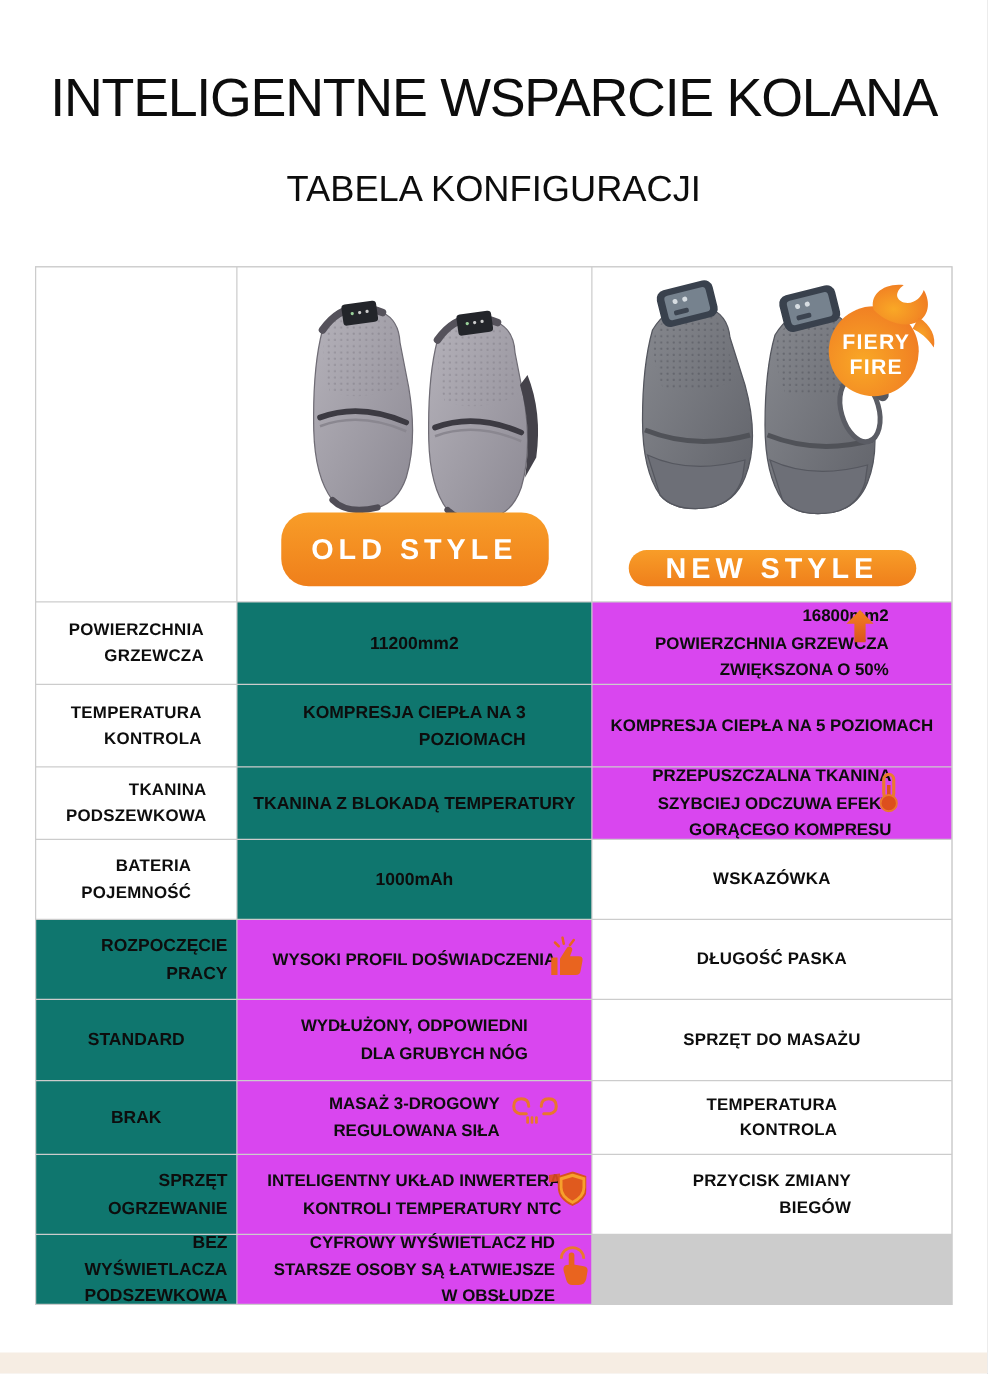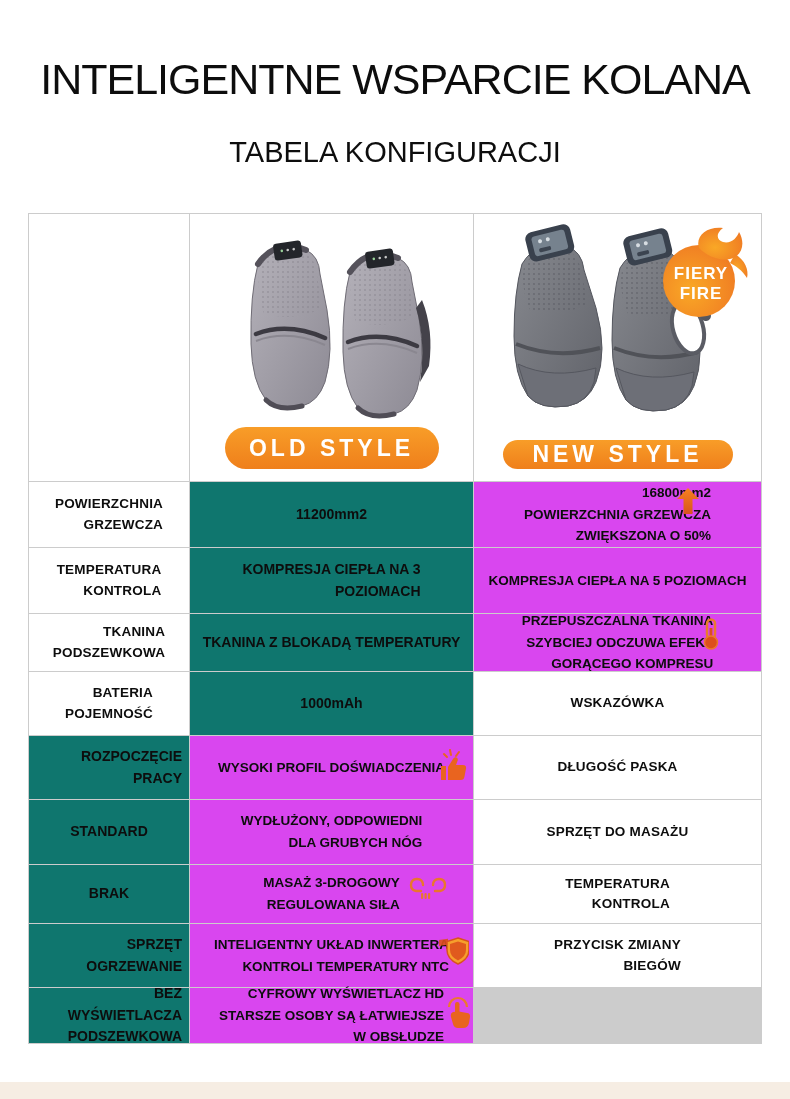--- a/index.html
+++ b/index.html
@@ -27,21 +27,21 @@
     display:flex;align-items:center;justify-content:center;
     text-align:right;font-weight:bold;white-space:pre-line;
     padding:3px 7px;
   }
   .label-cell{font-size:13.5px;line-height:1.5;letter-spacing:0.2px;}
   .old-cell{background:#0f766e;font-size:14px;line-height:1.55;}
   .new-cell{background:#d946ef;font-size:13.5px;line-height:1.6;}
   .image-cell{background:#ffffff;padding:0;}
   .pill{
     position:absolute;bottom:12px;left:50%;transform:translateX(-50%);
-    height:42px;border-radius:22px;
+    height:59px;border-radius:22px;
     background:linear-gradient(180deg,#f89d28,#ef7f1b);
     color:#ffffff;font-size:23px;font-weight:bold;letter-spacing:4px;
     display:flex;align-items:center;justify-content:center;white-space:nowrap;
     padding:0 4px;
   }
   .pill-old{width:206px;}
   .pill-new{width:222px;height:29px;}
   .product-svg{position:absolute;}
   .flame-badge{position:absolute;top:12px;right:10px;}
   .cell-icon{position:absolute;line-height:0;}

